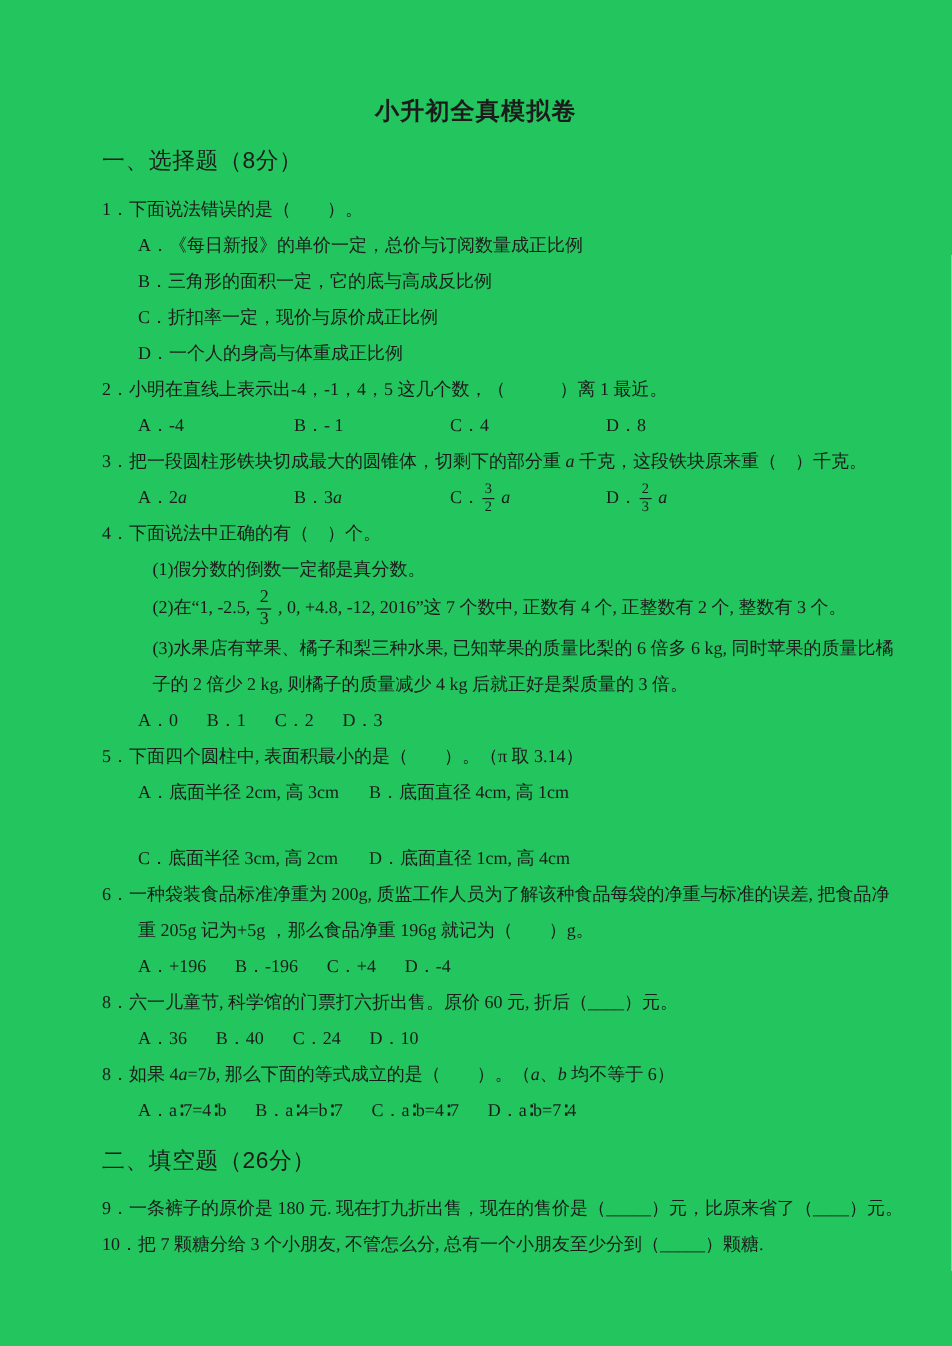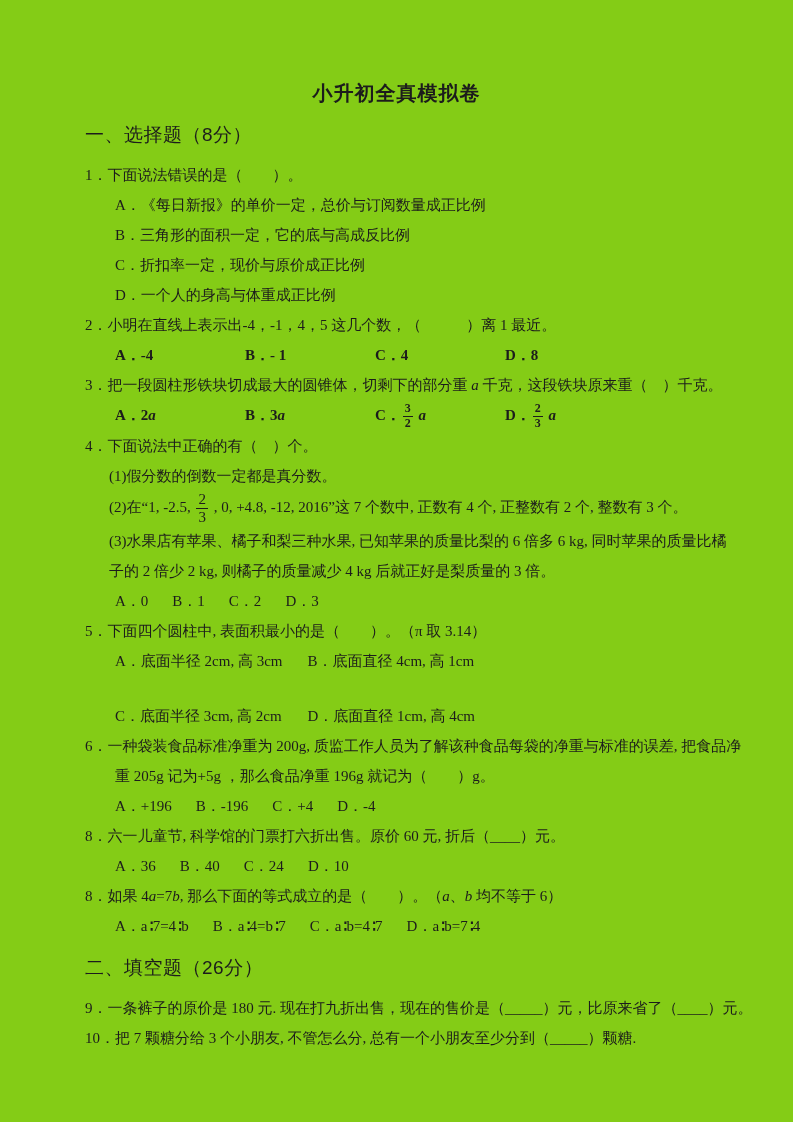--- a/index.html
+++ b/index.html
@@ -1,34 +1,34 @@
 <!DOCTYPE html>
 <html lang="zh"><head>
 <meta charset="utf-8">
 <style>
   html,body{margin:0;padding:0;}
   body{
     width:793px;height:1122px;overflow:hidden;background:#ffffff;color:#1c1c1c;
     font-family:"Liberation Serif", serif;font-size:15px;
   }
-  .page{box-sizing:border-box;width:793px;height:1122px;padding:78px 18px 0 85px;background:#84cc16;}
+  .page{box-sizing:border-box;width:793px;height:1122px;padding:78px 18px 0 85px;background:#22c55e;}
   .doc-title{
     font-family:"Liberation Sans", sans-serif;font-weight:700;font-size:20px;
     line-height:30px;text-align:center;margin:0 67px 10px 0;letter-spacing:1px;
   }
   .section-heading{
     font-family:"Liberation Sans", sans-serif;font-weight:400;font-size:19px;
     line-height:30px;margin:12px 0 10px 0;letter-spacing:0.5px;
   }
   .question{margin:0;}
   .stem{line-height:30px;padding-left:30px;text-indent:-30px;white-space:nowrap;}
-  .subitem{line-height:30px;margin-left:24px;white-space:nowrap;}
+  .subitem{line-height:30px;margin-left:42px;white-space:nowrap;}
   .options{line-height:30px;margin-left:30px;white-space:nowrap;}
   .options.rows .opt{display:block;}
-  .options.cols4{display:flex;font-weight:bold;}
+  .options.cols4{display:flex;}
   .options.cols4 .opt{width:130px;flex:0 0 auto;}
   .options.cols4 .opt:last-child{width:auto;}
   .options.inline{display:flex;gap:24px;}
   .options.grid2{display:grid;grid-template-columns:max-content max-content;column-gap:26px;width:max-content;gap:25px;}
   .frac{
     display:inline-flex;flex-direction:column;align-items:center;vertical-align:middle;
     line-height:1.15;font-size:12px;margin:0 2px;
   }
   .frac.big{font-size:15px;}
   .frac .num{border-bottom:1px solid currentColor;padding:0 2px;}

